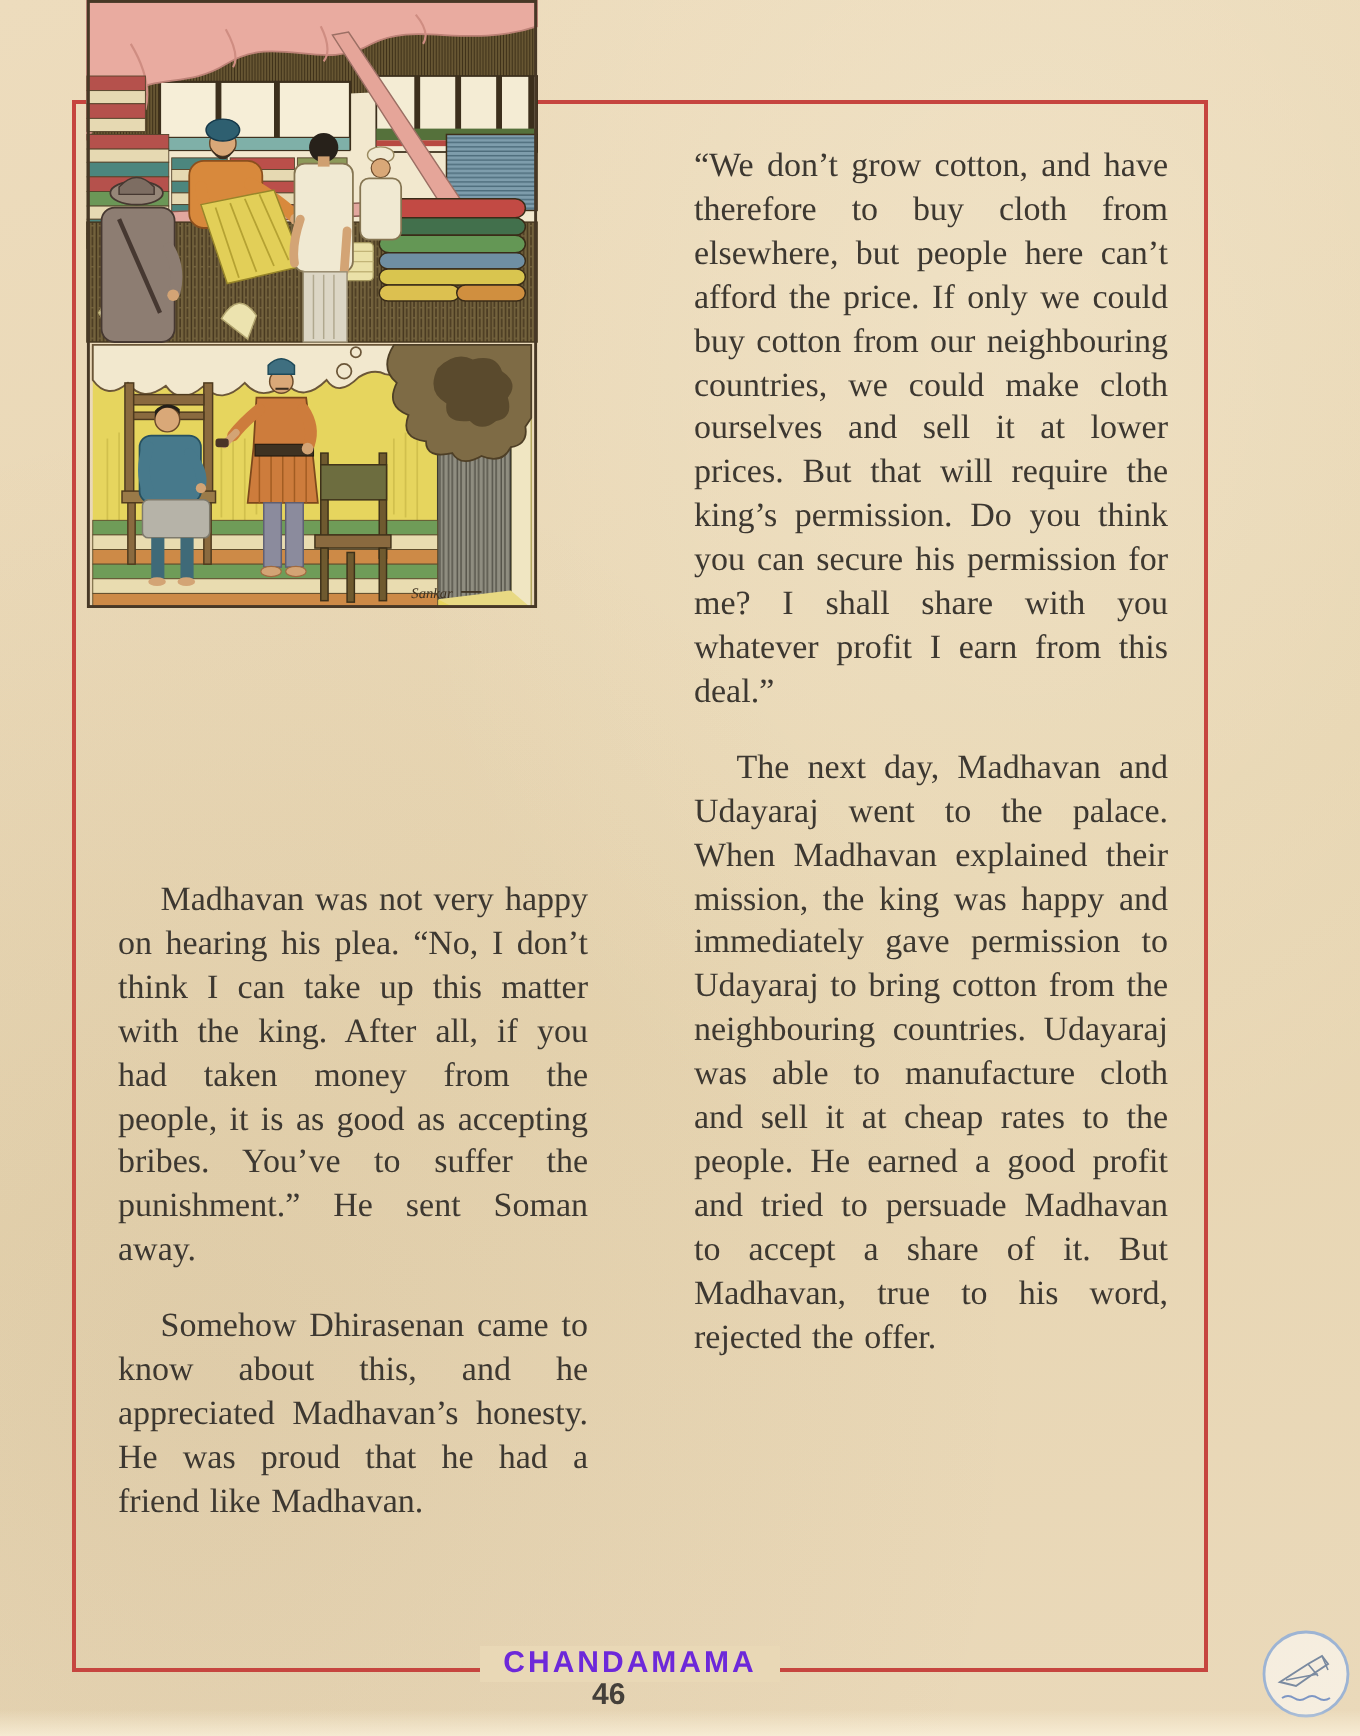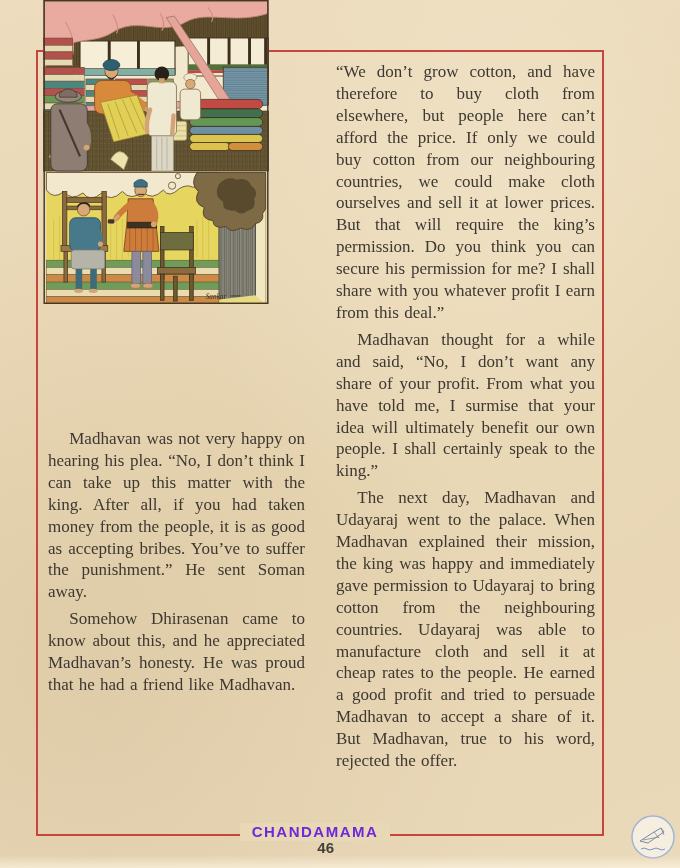--- a/index.html
+++ b/index.html
@@ -20,35 +20,35 @@
   .frame {
     position:absolute; left:36px; top:50px; width:564px; height:782px;
     border:2px solid #c6453f;
   }
   .illustration {
     position:absolute; left:0; top:0; width:312px; height:304px;
   }
   .illustration svg { display:block; width:100%; height:100%; }
   .col { position:absolute; color:#3d3831; }
   .col p {
-    margin:5px; font-size:17px; line-height:21.9px;
+    margin:16px; font-size:17px; line-height:21.9px;
     text-align:justify; word-spacing:0.06em;
   }
   .col p.indent { text-indent:1.25em; }
   .col-left  { left:43px;  top:423px; width:267px; }
   .col-right { left:331px; top:56px;  width:269px; }
   .footer-label {
     position:absolute; top:823px; left:240px; width:150px; height:18px;
     background:#e9d8b6; text-align:center;
     font-family:"Liberation Sans","DejaVu Sans",sans-serif;
     font-weight:bold; font-size:15px; letter-spacing:1.5px; color:#6d28d9;
     line-height:18px;
   }
   .page-number {
-    position:absolute; top:839px; left:296px; width:38px; text-align:right;
+    position:absolute; top:839px; left:296px; width:38px; text-align:left;
     font-family:"Liberation Sans","DejaVu Sans",sans-serif;
     font-weight:bold; font-size:15px; color:#45403a;
   }
   .stamp { position:absolute; left:628px; top:810px; width:50px; height:54px; }
 </style>
 </head>
 <body>
 
 <div class="page">
 
@@ -270,21 +270,20 @@
     </svg>
   </div>
 
   <div class="col col-left">
     <p class="indent">Madhavan was not very happy on hearing his plea. “No, I don’t think I can take up this matter with the king. After all, if you had taken money from the people, it is as good as accepting bribes. You’ve to suffer the punishment.” He sent Soman away.</p>
     <p class="indent">Somehow Dhirasenan came to know about this, and he appreciated Madhavan’s honesty. He was proud that he had a friend like Madhavan.</p>
   </div>
 
   <div class="col col-right">
     <p>“We don’t grow cotton, and have therefore to buy cloth from elsewhere, but people here can’t afford the price. If only we could buy cotton from our neighbouring countries, we could make cloth ourselves and sell it at lower prices. But that will require the king’s permission. Do you think you can secure his permission for me? I shall share with you whatever profit I earn from this deal.”</p>
-    <p class="indent">Madhavan thought for a while and said, “No, I don’t want any share of your profit. From what you have told me, I surmise that your idea will ultimately benefit our own people. I shall certainly speak to the king.”</p>
     <p class="indent">The next day, Madhavan and Udayaraj went to the palace. When Madhavan explained their mission, the king was happy and immediately gave permission to Udayaraj to bring cotton from the neighbouring countries. Udayaraj was able to manufacture cloth and sell it at cheap rates to the people. He earned a good profit and tried to persuade Madhavan to accept a share of it. But Madhavan, true to his word, rejected the offer.</p>
   </div>
 
   <div class="footer-label">CHANDAMAMA</div>
 
   <div class="page-number">46</div>
 
   <div class="stamp">
     <svg viewBox="0 0 50 54">
       <circle cx="25" cy="27" r="21" fill="rgba(255,255,255,0.55)" stroke="#9db4d4" stroke-width="1.4"></circle>

